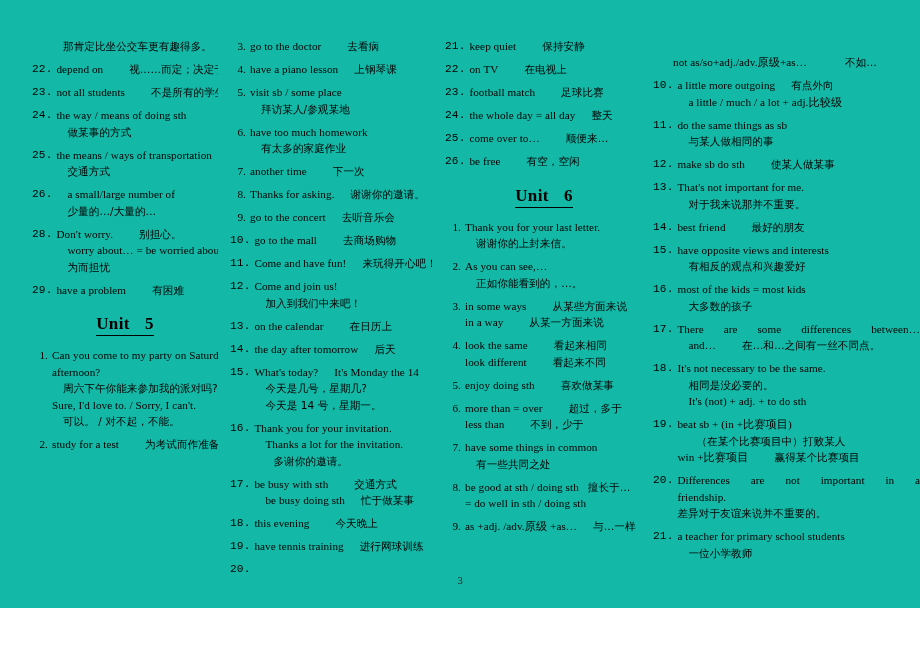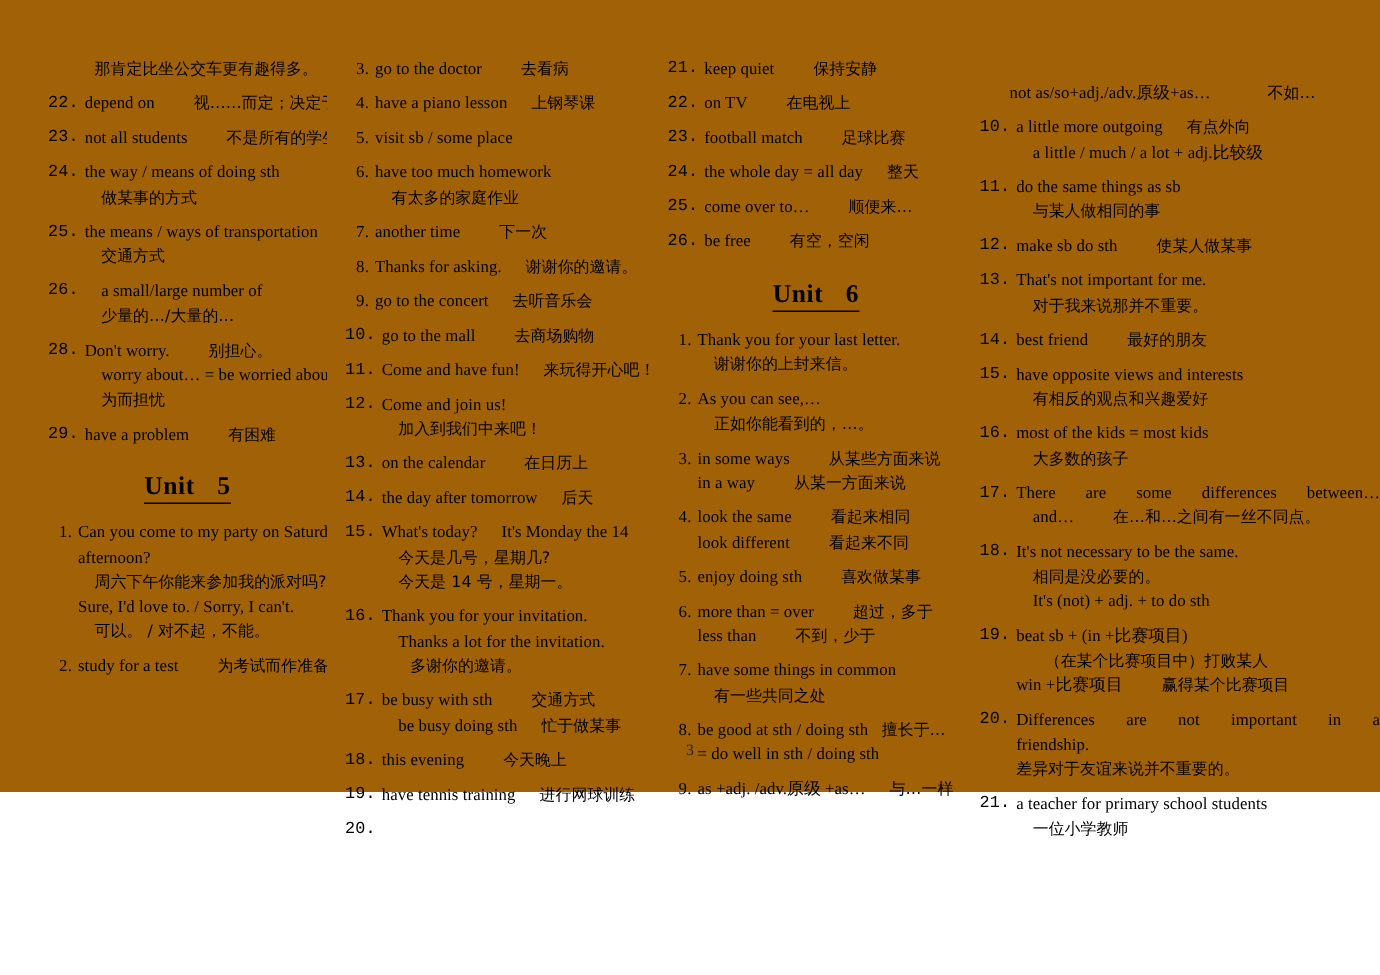--- a/index.html
+++ b/index.html
@@ -10,24 +10,24 @@
   body {
     width: 920px;
     height: 650px;
     overflow: hidden;
     font-family: "Liberation Serif", "DejaVu Serif", serif;
     color: #000000;
   }
   .page {
     position: relative;
     width: 920px;
-    height: 528px;
+    height: 608px;
     box-sizing: border-box;
     padding: 38px 0 0 0;
-    background: #a16207;
+    background: #14b8a6;
   }
   .columns {
     display: flex;
     flex-direction: row;
     align-items: flex-start;
     width: 920px;
     height: 560px;
     overflow: hidden;
   }
   .col {
@@ -205,20 +205,21 @@
           <div class="entry">
             <div class="num">4.</div>
             <div class="body">
               <div class="line"><span>have a piano lesson</span><span class="gap-md"></span><span class="cn">上钢琴课</span></div>
             </div>
           </div>
           <div class="entry">
             <div class="num">5.</div>
             <div class="body">
               <div class="line"><span>visit sb / some place</span></div>
+              <div class="line indent-1"><span class="cn">拜访某人/参观某地</span></div>
             </div>
           </div>
           <div class="entry">
             <div class="num">6.</div>
             <div class="body">
               <div class="line"><span>have too much homework</span></div>
               <div class="line indent-1"><span class="cn">有太多的家庭作业</span></div>
             </div>
           </div>
           <div class="entry">

